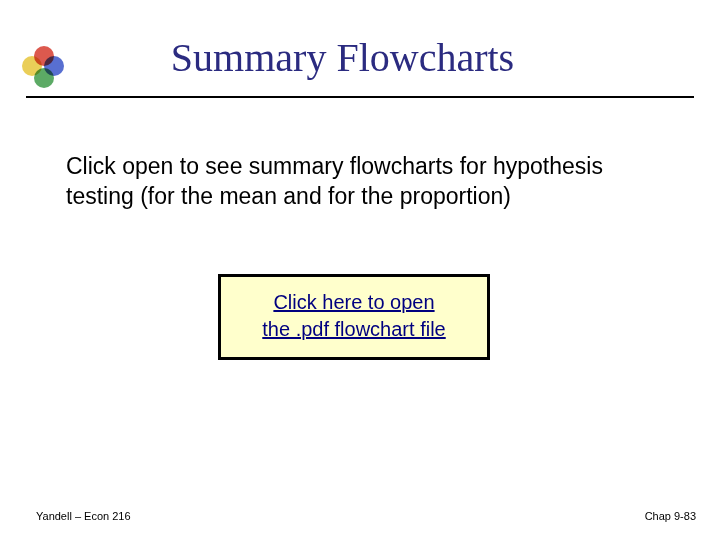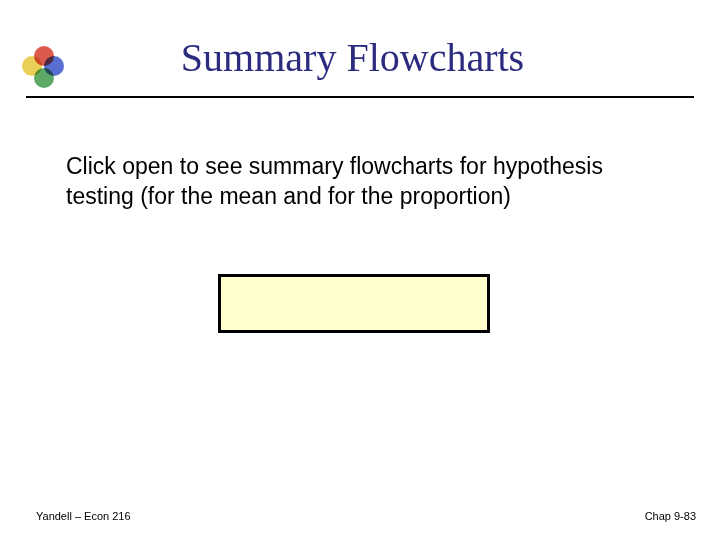--- a/index.html
+++ b/index.html
@@ -28,21 +28,21 @@
     mix-blend-mode: multiply;
   }
   .logo .c.red    { background:#d63b2f; top:0;  left:12px; }
   .logo .c.yellow { background:#e7c63a; top:10px; left:0; }
   .logo .c.blue   { background:#3a56c9; top:10px; left:22px; }
   .logo .c.green  { background:#3f9b4a; top:22px; left:12px; }
 
   .title {
     position: absolute;
     top: 34px;
-    left: 18px;
+    left: 8px;
     width: 669px;
     text-align: center;
     font-family: Georgia, 'Times New Roman', serif;
     font-size: 40px;
     color: #2b2b80;
   }
   .underline {
     position: absolute;
     top: 96px;
     left: 26px;
@@ -101,18 +101,19 @@
   <div class="c green"></div>
 </div>
 
 <div class="title">Summary Flowcharts</div>
 <div class="underline"></div>
 
 <div class="body-text">Click open to see summary flowcharts for hypothesis testing (for the mean and for the proportion)</div>
 
 <div class="link-box">
   <a>
-    <br>
+    <span>Click here to open</span><br>
+    <span>the .pdf  flowchart file</span>
   </a>
 </div>
 
 <div class="footer-left">Yandell – Econ 216</div>
 <div class="footer-right">Chap 9-83</div>
 
 </body></html>

